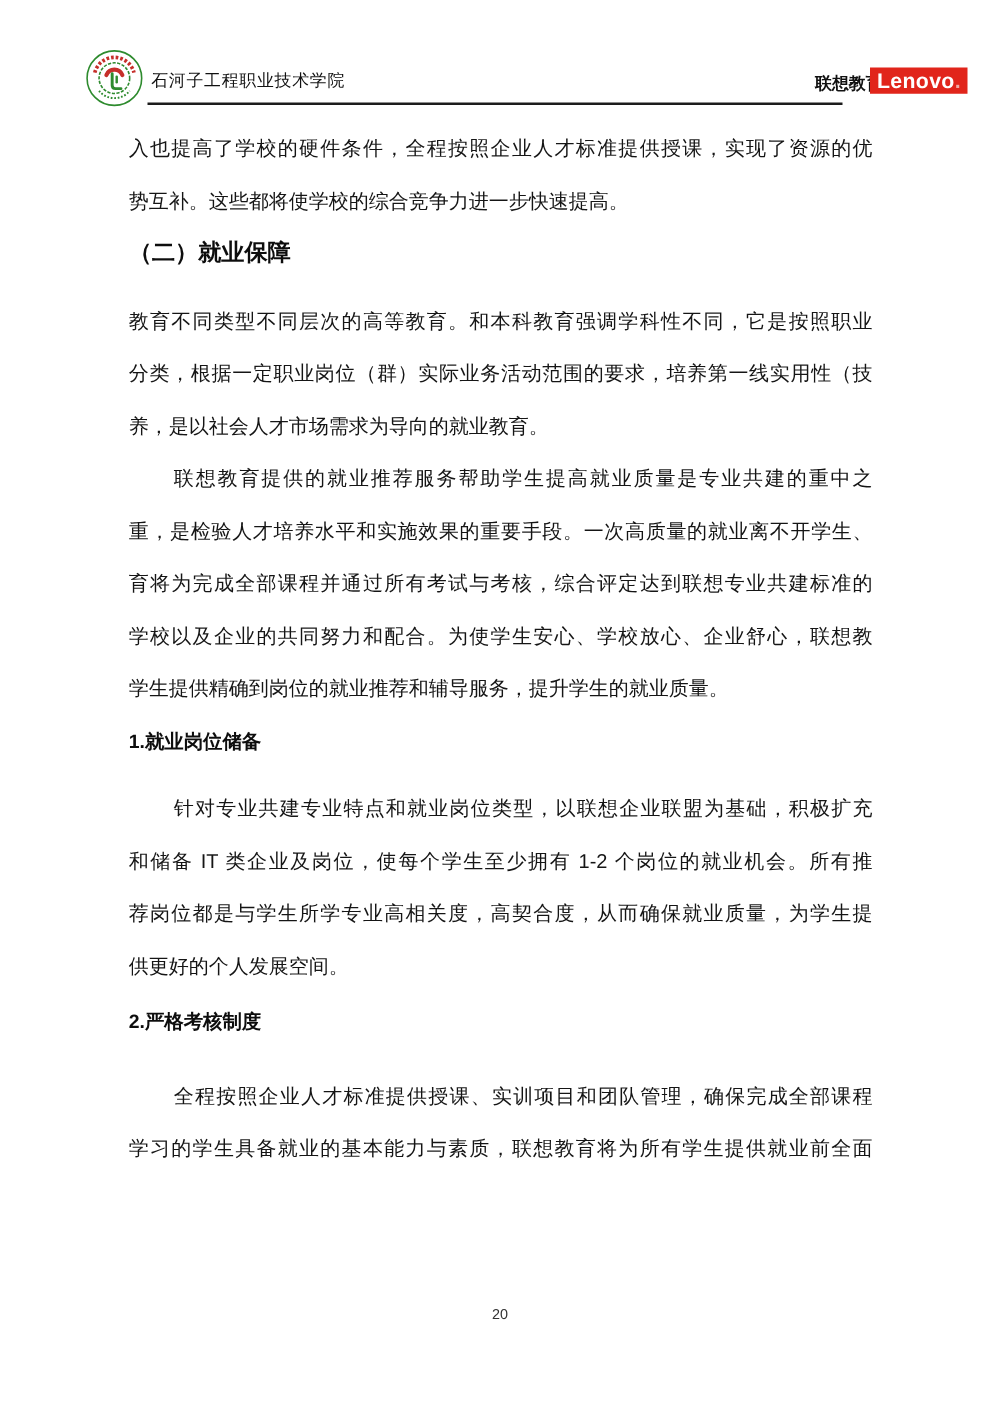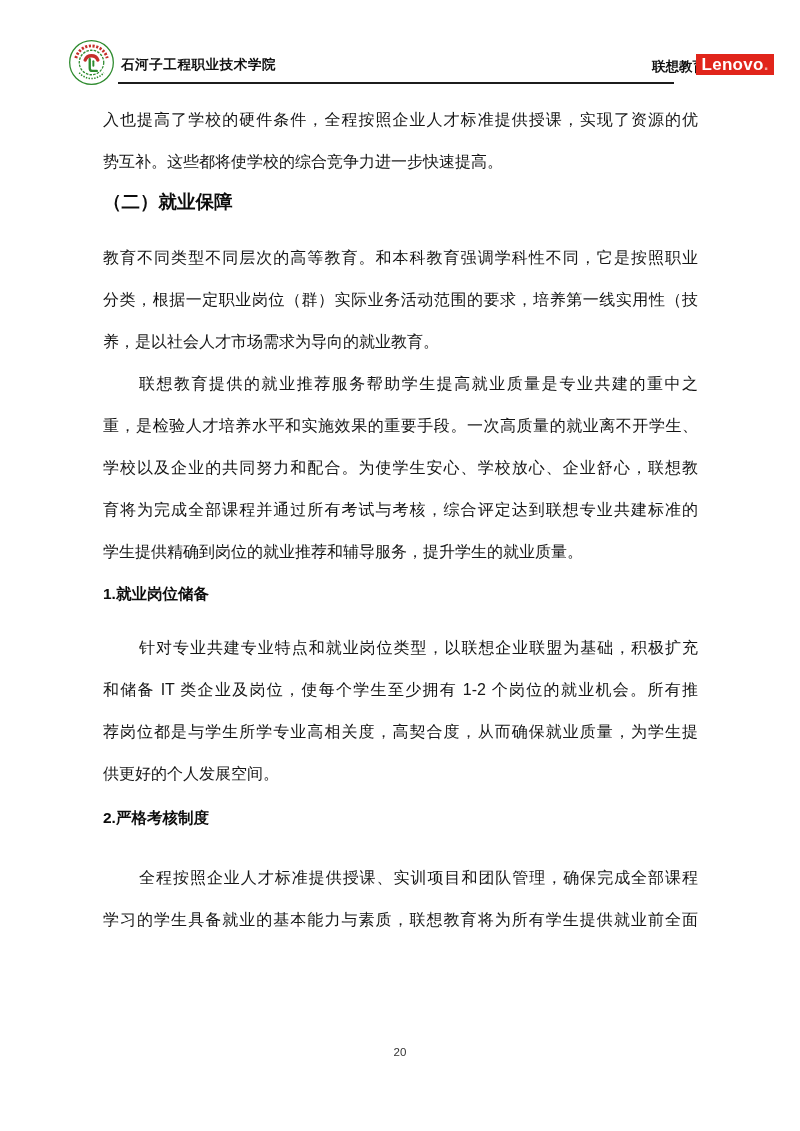--- a/index.html
+++ b/index.html
@@ -10,21 +10,21 @@
     background: #ffffff;
     overflow: hidden;
     font-family: "Liberation Sans", sans-serif;
     color: #1a1a1a;
   }
 
   
   .hdr-logo { position: absolute; left: 68px; top: 39px; width: 47px; height: 47px; }
   .college-name {
     position: absolute; left: 121px; top: 56px;
-    font-size: 13.5px; font-weight: bold; letter-spacing: 0.6px; color: #111;
+    font-size: 13.5px; font-weight: normal; letter-spacing: 0.6px; color: #111;
     white-space: nowrap;
   }
   .partner-label {
     position: absolute; left: 612px; top: 58px;
     font-size: 13.5px; font-weight: bold; color: #111; white-space: nowrap; padding-left: 40px;
   }
   .lenovo-box {
     position: absolute; left: 696px; top: 54px; width: 78px; height: 21px;
     background: #E1251B; display: flex; align-items: center; justify-content: center;
   }
@@ -98,22 +98,22 @@
     <div class="tl end">势互补。这些都将使学校的综合竞争力进一步快速提高。</div>
 
     <div class="h-section">（二）就业保障</div>
 
     <div class="tl fill">教育不同类型不同层次的高等教育。和本科教育强调学科性不同，它是按照职业</div>
     <div class="tl fill">分类，根据一定职业岗位（群）实际业务活动范围的要求，培养第一线实用性（技</div>
     <div class="tl end">养，是以社会人才市场需求为导向的就业教育。</div>
 
     <div class="tl fill ind">联想教育提供的就业推荐服务帮助学生提高就业质量是专业共建的重中之</div>
     <div class="tl fill">重，是检验人才培养水平和实施效果的重要手段。一次高质量的就业离不开学生、</div>
+    <div class="tl fill">育将为完成全部课程并通过所有考试与考核，综合评定达到联想专业共建标准的</div>
     <div class="tl fill">学校以及企业的共同努力和配合。为使学生安心、学校放心、企业舒心，联想教</div>
-    <div class="tl fill">育将为完成全部课程并通过所有考试与考核，综合评定达到联想专业共建标准的</div>
     <div class="tl end">学生提供精确到岗位的就业推荐和辅导服务，提升学生的就业质量。</div>
 
     <div class="h-sub h-sub1">1.就业岗位储备</div>
 
     <div class="tl fill ind">针对专业共建专业特点和就业岗位类型，以联想企业联盟为基础，积极扩充</div>
     <div class="tl fill">和储备 IT 类企业及岗位，使每个学生至少拥有 1-2 个岗位的就业机会。所有推</div>
     <div class="tl fill">荐岗位都是与学生所学专业高相关度，高契合度，从而确保就业质量，为学生提</div>
     <div class="tl end">供更好的个人发展空间。</div>
 
     <div class="h-sub h-sub2">2.严格考核制度</div>

